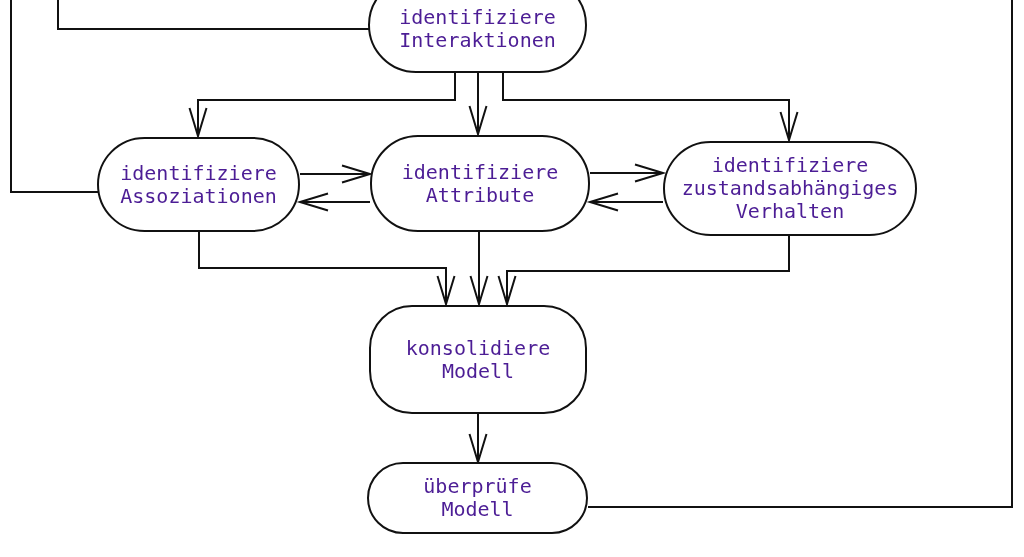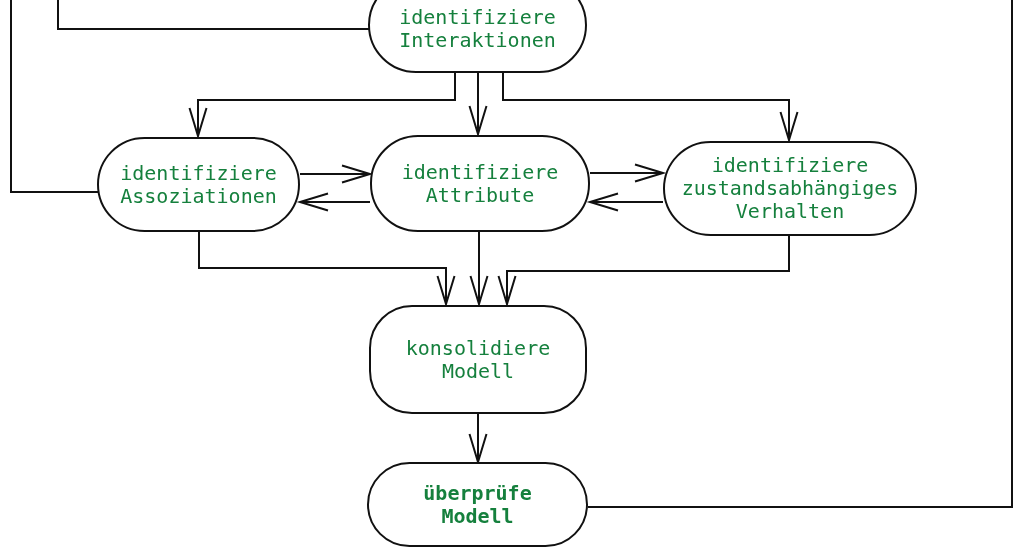--- a/index.html
+++ b/index.html
@@ -7,21 +7,21 @@
     padding: 0;
     background: #ffffff;
   }
   .canvas {
     position: relative;
     width: 1024px;
     height: 557px;
     background: #ffffff;
     overflow: hidden;
     font-family: "DejaVu Sans Mono", "Liberation Mono", monospace;
-    color: #15803d;
+    color: #4c1d95;
   }
   .edges {
     position: absolute;
     left: 0;
     top: 0;
     width: 1024px;
     height: 557px;
   }
   .edges path {
     stroke: #111111;
@@ -45,21 +45,21 @@
   }
   .r-big  { border-radius: 48px; }
   .r-mid  { border-radius: 43px; }
 
   .node-interaktionen { left: 368px; top: -23px; width: 219px; height: 96px; }
   .node-interaktionen .label { transform: translateY(4px); }
   .node-assoziationen { left: 97px;  top: 137px; width: 203px; height: 95px; }
   .node-attribute     { left: 370px; top: 135px; width: 220px; height: 97px; }
   .node-verhalten     { left: 663px; top: 141px; width: 254px; height: 95px; }
   .node-konsolidiere  { left: 369px; top: 305px; width: 218px; height: 109px; }
-  .node-ueberpruefe   { left: 367px; top: 462px; width: 221px; height: 85px; font-weight: bold; }
+  .node-ueberpruefe   { left: 367px; top: 462px; width: 221px; height: 72px; }
 </style>
 </head>
 <body>
 
 <div class="canvas">
 
   <svg class="edges" viewBox="0 0 1024 557" xmlns="http://www.w3.org/2000/svg">
 
     <g>
       <path d="M 11 0 L 11 192 L 98 192"></path>

